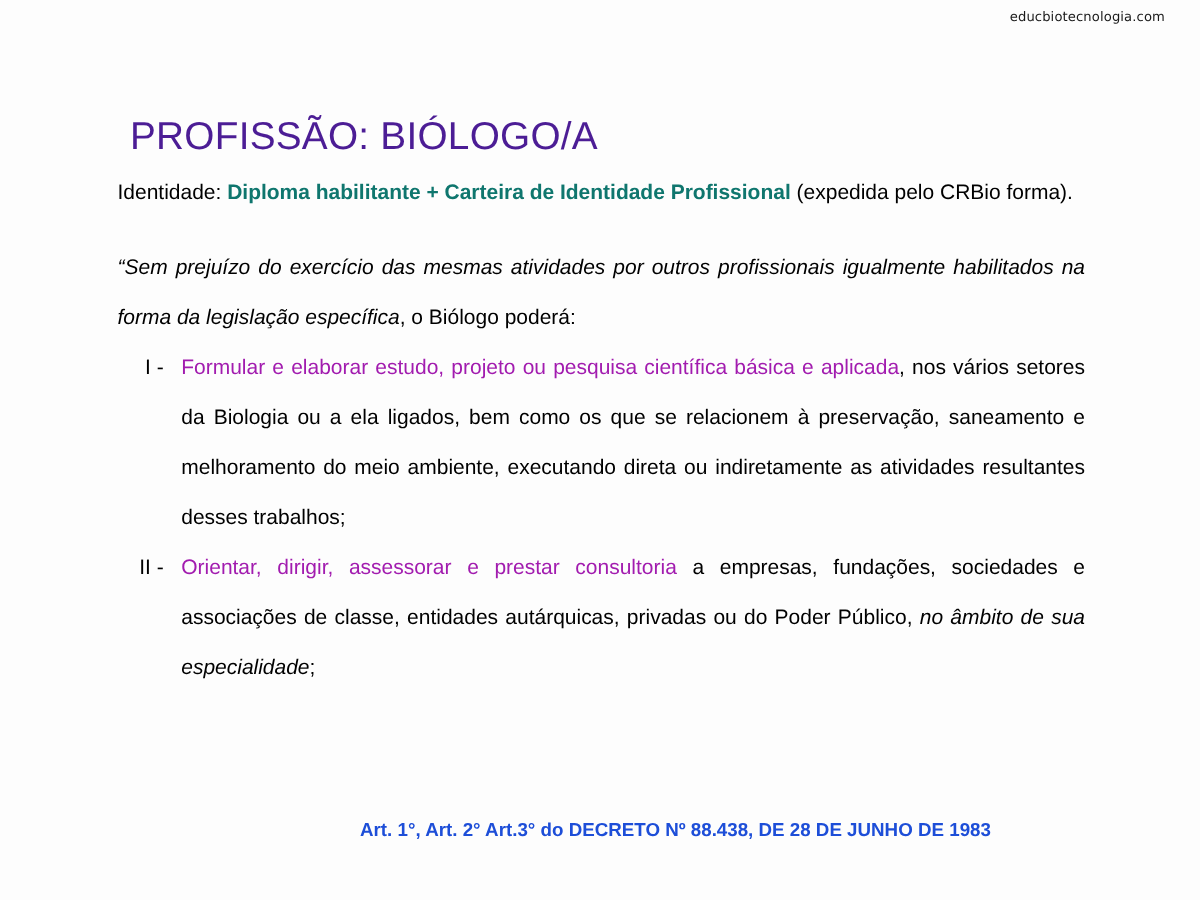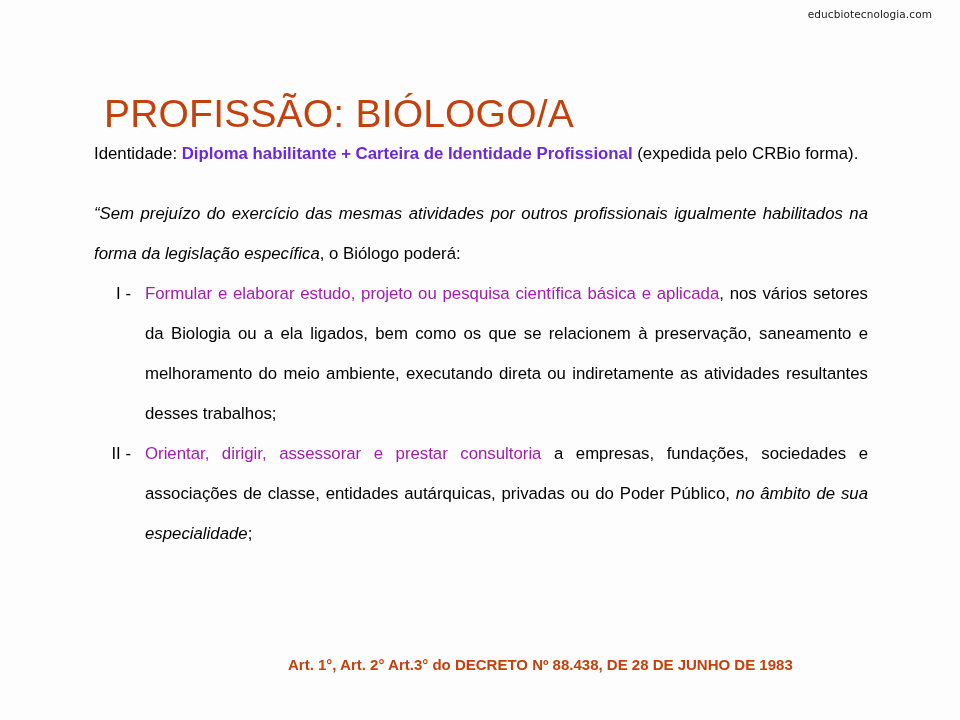--- a/index.html
+++ b/index.html
@@ -32,24 +32,24 @@
     color: #1a1a1a;
     font-family: "DejaVu Sans", sans-serif;
     white-space: nowrap;
   }
 
   
   .slide-title {
     position: absolute;
     left: 104px;
     top: 68px;
-    font-size: 39px;
+    font-size: 31px;
     line-height: 40px;
     font-weight: 400;
-    color: #c2410c;
+    color: #4c1d95;
     letter-spacing: 0.2px;
     white-space: nowrap;
     font-family: "Liberation Sans", sans-serif;
   }
 
   
   .body-area {
     position: absolute;
     left: 94px;
     top: 134px;
@@ -67,21 +67,21 @@
 
   p.para.requisitos {
     margin-bottom: 20px;
   }
 
   p.para.quote {
     margin-bottom: 0px;
   }
 
   .strong-blue {
-    color: #6d28d9;
+    color: #0f766e;
     font-weight: bold;
   }
 
   .it {
     font-style: italic;
     margin-top: 24px;
   }
 
   
   ol.roman-list {
@@ -111,21 +111,21 @@
   }
 
   
   .citation {
     position: absolute;
     left: 288px;
     top: 654px;
     font-size: 15px;
     line-height: 22px;
     font-weight: bold;
-    color: #c2410c;
+    color: #1d4ed8;
     font-family: "Liberation Sans", sans-serif;
     white-space: nowrap;
   }
 </style>
 </head>
 <body>
 
 <div id="slide">
 
   <div class="site-tag">educbiotecnologia.com</div>

